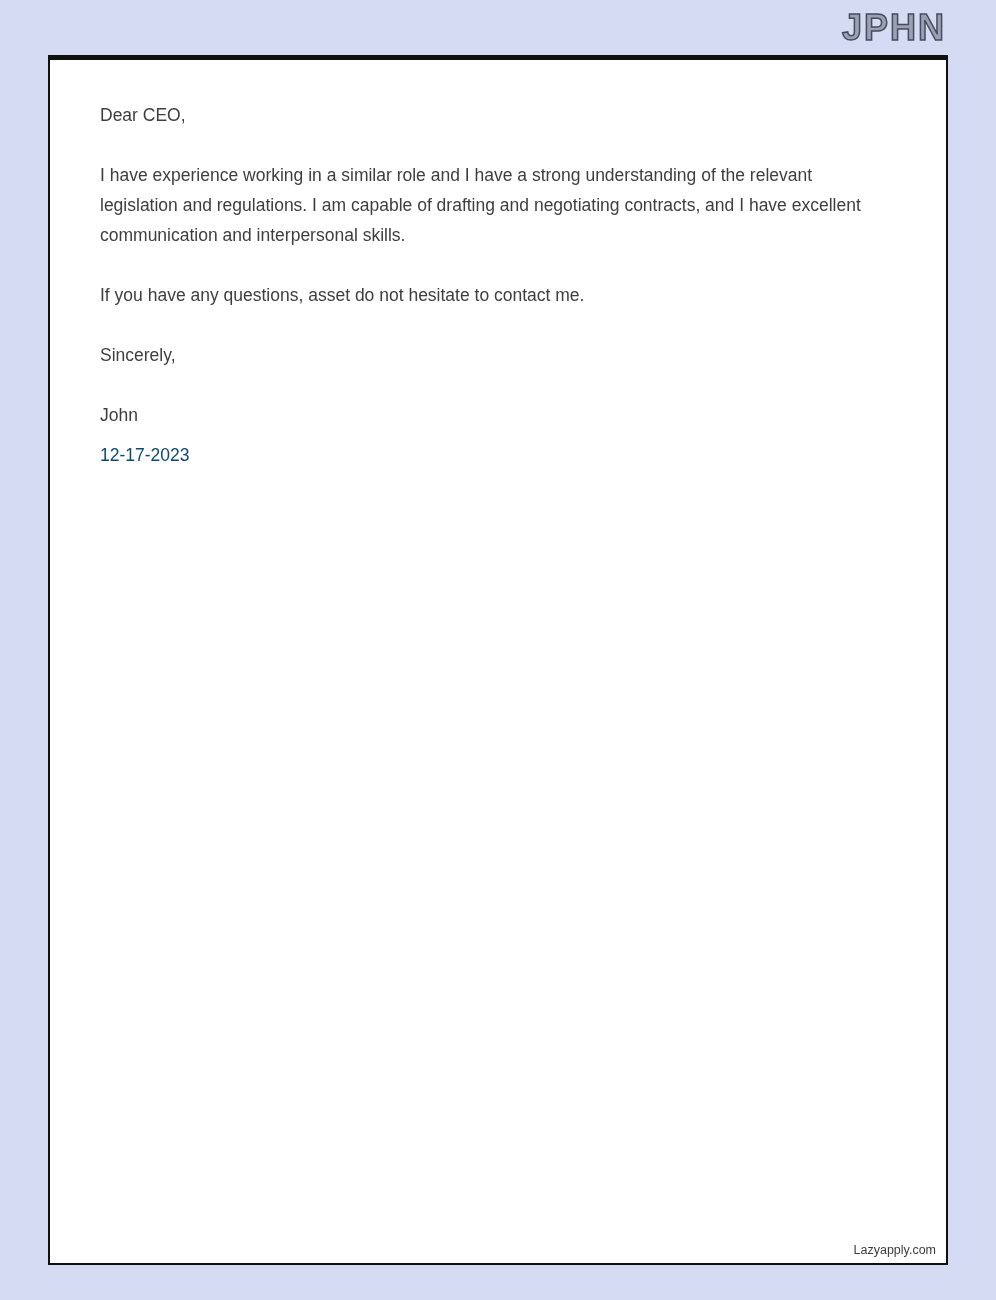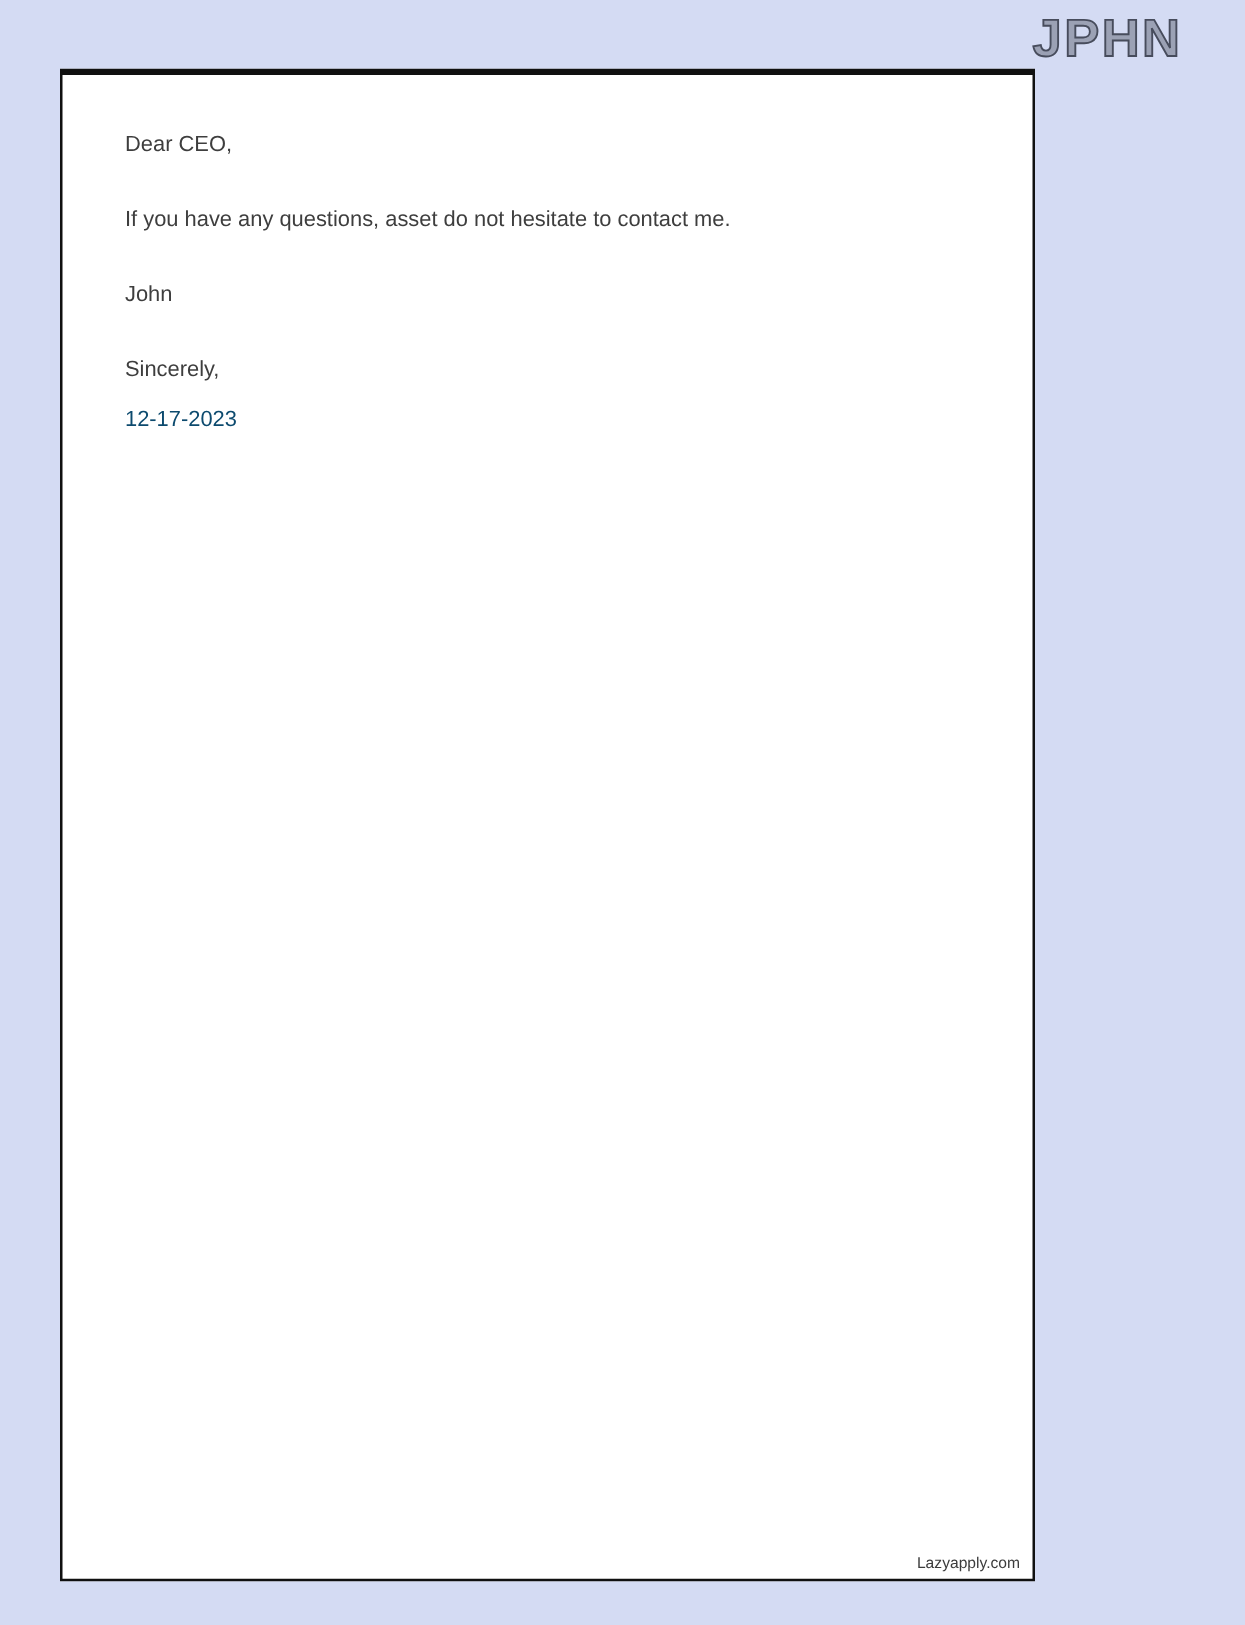--- a/index.html
+++ b/index.html
@@ -13,34 +13,34 @@
     width: 996px;
     height: 1300px;
     background: #d4dbf3;
     overflow: hidden;
   }
 
   .logo {
     position: absolute;
     top: 8px;
     right: 50px;
-    font-size: 42px;
+    font-size: 36px;
     font-weight: bold;
     letter-spacing: 2px;
     color: #9ba1b4;
     -webkit-text-stroke: 1.5px #474c5c;
     text-stroke: 1.5px #474c5c;
     line-height: 1.1;
   }
 
   .page {
     position: absolute;
     left: 48px;
     top: 55px;
-    width: 780px;
+    width: 900px;
     height: 1210px;
     background: #ffffff;
     border: 2px solid #101010;
     border-top-width: 5px;
     padding: 40px 56px 0 50px;
   }
 
   .letter-body p {
     font-size: 17.5px;
     line-height: 30px;
@@ -70,27 +70,28 @@
 <div class="canvas">
 
   <div class="logo">JPHN</div>
 
   <div class="page">
     <div class="letter-body">
 
       <p>Dear CEO,</p>
 
 
+      <p>I have experience working in a similar role and I have a strong understanding of the relevant legislation and regulations. I am capable of drafting and negotiating contracts, and I have excellent communication and interpersonal skills.</p>
 
 
       <p>If you have any questions, asset do not hesitate to contact me.</p>
 
+      <p>Sincerely,</p>
+
       <p>John</p>
-
-      <p>Sincerely,</p>
 
       <p class="date">12-17-2023</p>
 
     </div>
 
     <div class="footer-brand">Lazyapply.com</div>
   </div>
 
 </div>
 

